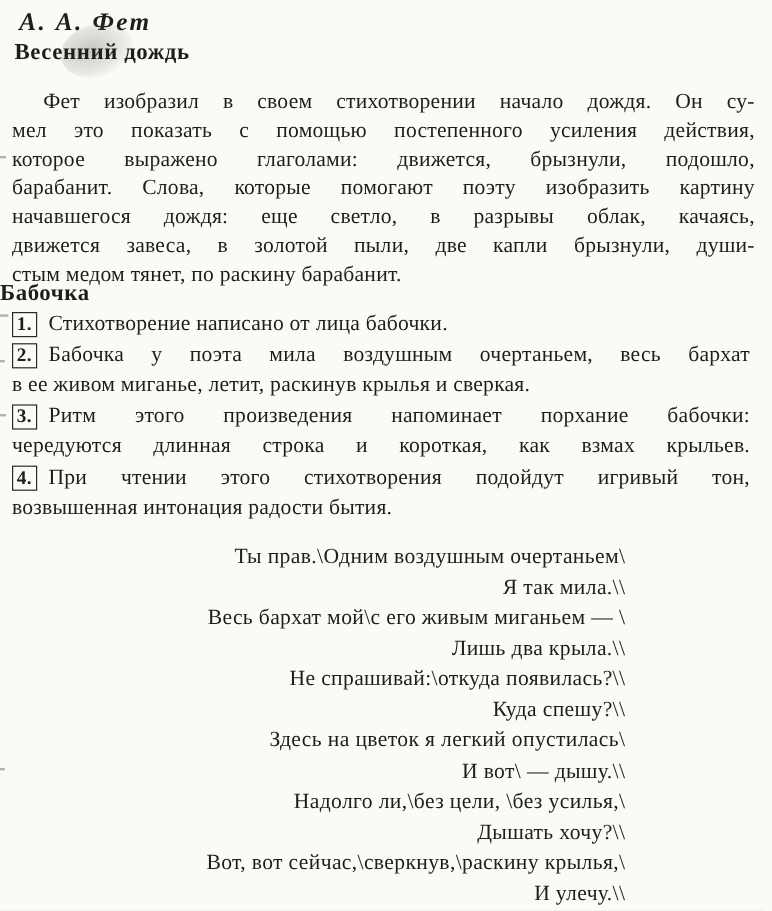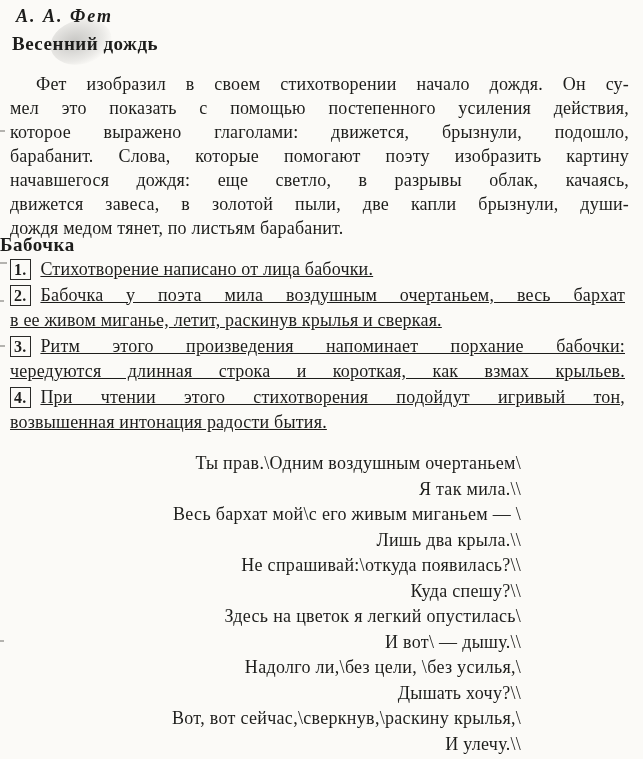--- a/index.html
+++ b/index.html
@@ -7,21 +7,21 @@
     position:relative;
     width:643px;height:759px;
     margin:0 auto;
     background:#fbfaf7;
     font-family:"Liberation Serif","DejaVu Serif",serif;
     color:#1d1d1b;
     overflow:hidden;
   }
   .author{
     position:absolute;left:16px;top:6px;
-    font-size:18px;font-weight:bold;font-style:italic;
+    font-size:21px;font-weight:bold;font-style:italic;
     letter-spacing:2px;
   }
   .smudge{
     position:absolute;left:50px;top:20px;width:62px;height:44px;
     background:radial-gradient(ellipse at 40% 45%, rgba(80,80,78,.30), rgba(110,110,108,.12) 55%, rgba(0,0,0,0) 75%);
     border-radius:50%;
     transform:rotate(-15deg);
   }
   .tick{position:absolute;left:0;background:#8d8d89;opacity:.65;}
   .t1{top:130px;width:5px;height:2px;}
@@ -36,21 +36,21 @@
   .h2{
     position:absolute;left:0;right:0;top:234px;
     text-align:left;font-size:19px;font-weight:bold;letter-spacing:.5px;
   }
   .intro{
     position:absolute;left:10px;right:14px;top:72px;
     font-size:18px;line-height:24px;letter-spacing:.2px;
   }
   .items{
     position:absolute;left:10px;right:18px;top:257px;
-    font-size:18px;line-height:25.5px;letter-spacing:.2px;text-decoration:underline;
+    font-size:18px;line-height:25.5px;letter-spacing:.2px;
   }
   .poem{
     position:absolute;left:172px;top:451px;
     font-size:18px;line-height:25.5px;letter-spacing:.3px;text-align:right;
   }
   .line{white-space:nowrap;}
   .j{text-align:justify;text-align-last:justify;white-space:normal;}
   .indent{text-indent:26px;}
   .numbox{
     display:inline-block;
@@ -77,21 +77,21 @@
 
   <div class="h1">Весенний дождь</div>
 
   <div class="intro">
     <div class="line j indent">Фет изобразил в своем стихотворении начало дождя. Он су-</div>
     <div class="line j">мел это показать с помощью постепенного усиления действия,</div>
     <div class="line j">которое выражено глаголами: движется, брызнули, подошло,</div>
     <div class="line j">барабанит. Слова, которые помогают поэту изобразить картину</div>
     <div class="line j">начавшегося дождя: еще светло, в разрывы облак, качаясь,</div>
     <div class="line j">движется завеса, в золотой пыли, две капли брызнули, души-</div>
-    <div class="line">дождя медом тянет, по листьям барабанит.</div>
+    <div class="line">стым медом тянет, по раскину барабанит.</div>
   </div>
 
   <div class="h2">Бабочка</div>
 
   <div class="items">
     <div class="line">
       <span class="numbox">1.</span><span>Стихотворение написано от лица бабочки.</span>
     </div>
     <div class="line j">
       <span class="numbox">2.</span><span>Бабочка у поэта мила воздушным очертаньем, весь бархат</span>

